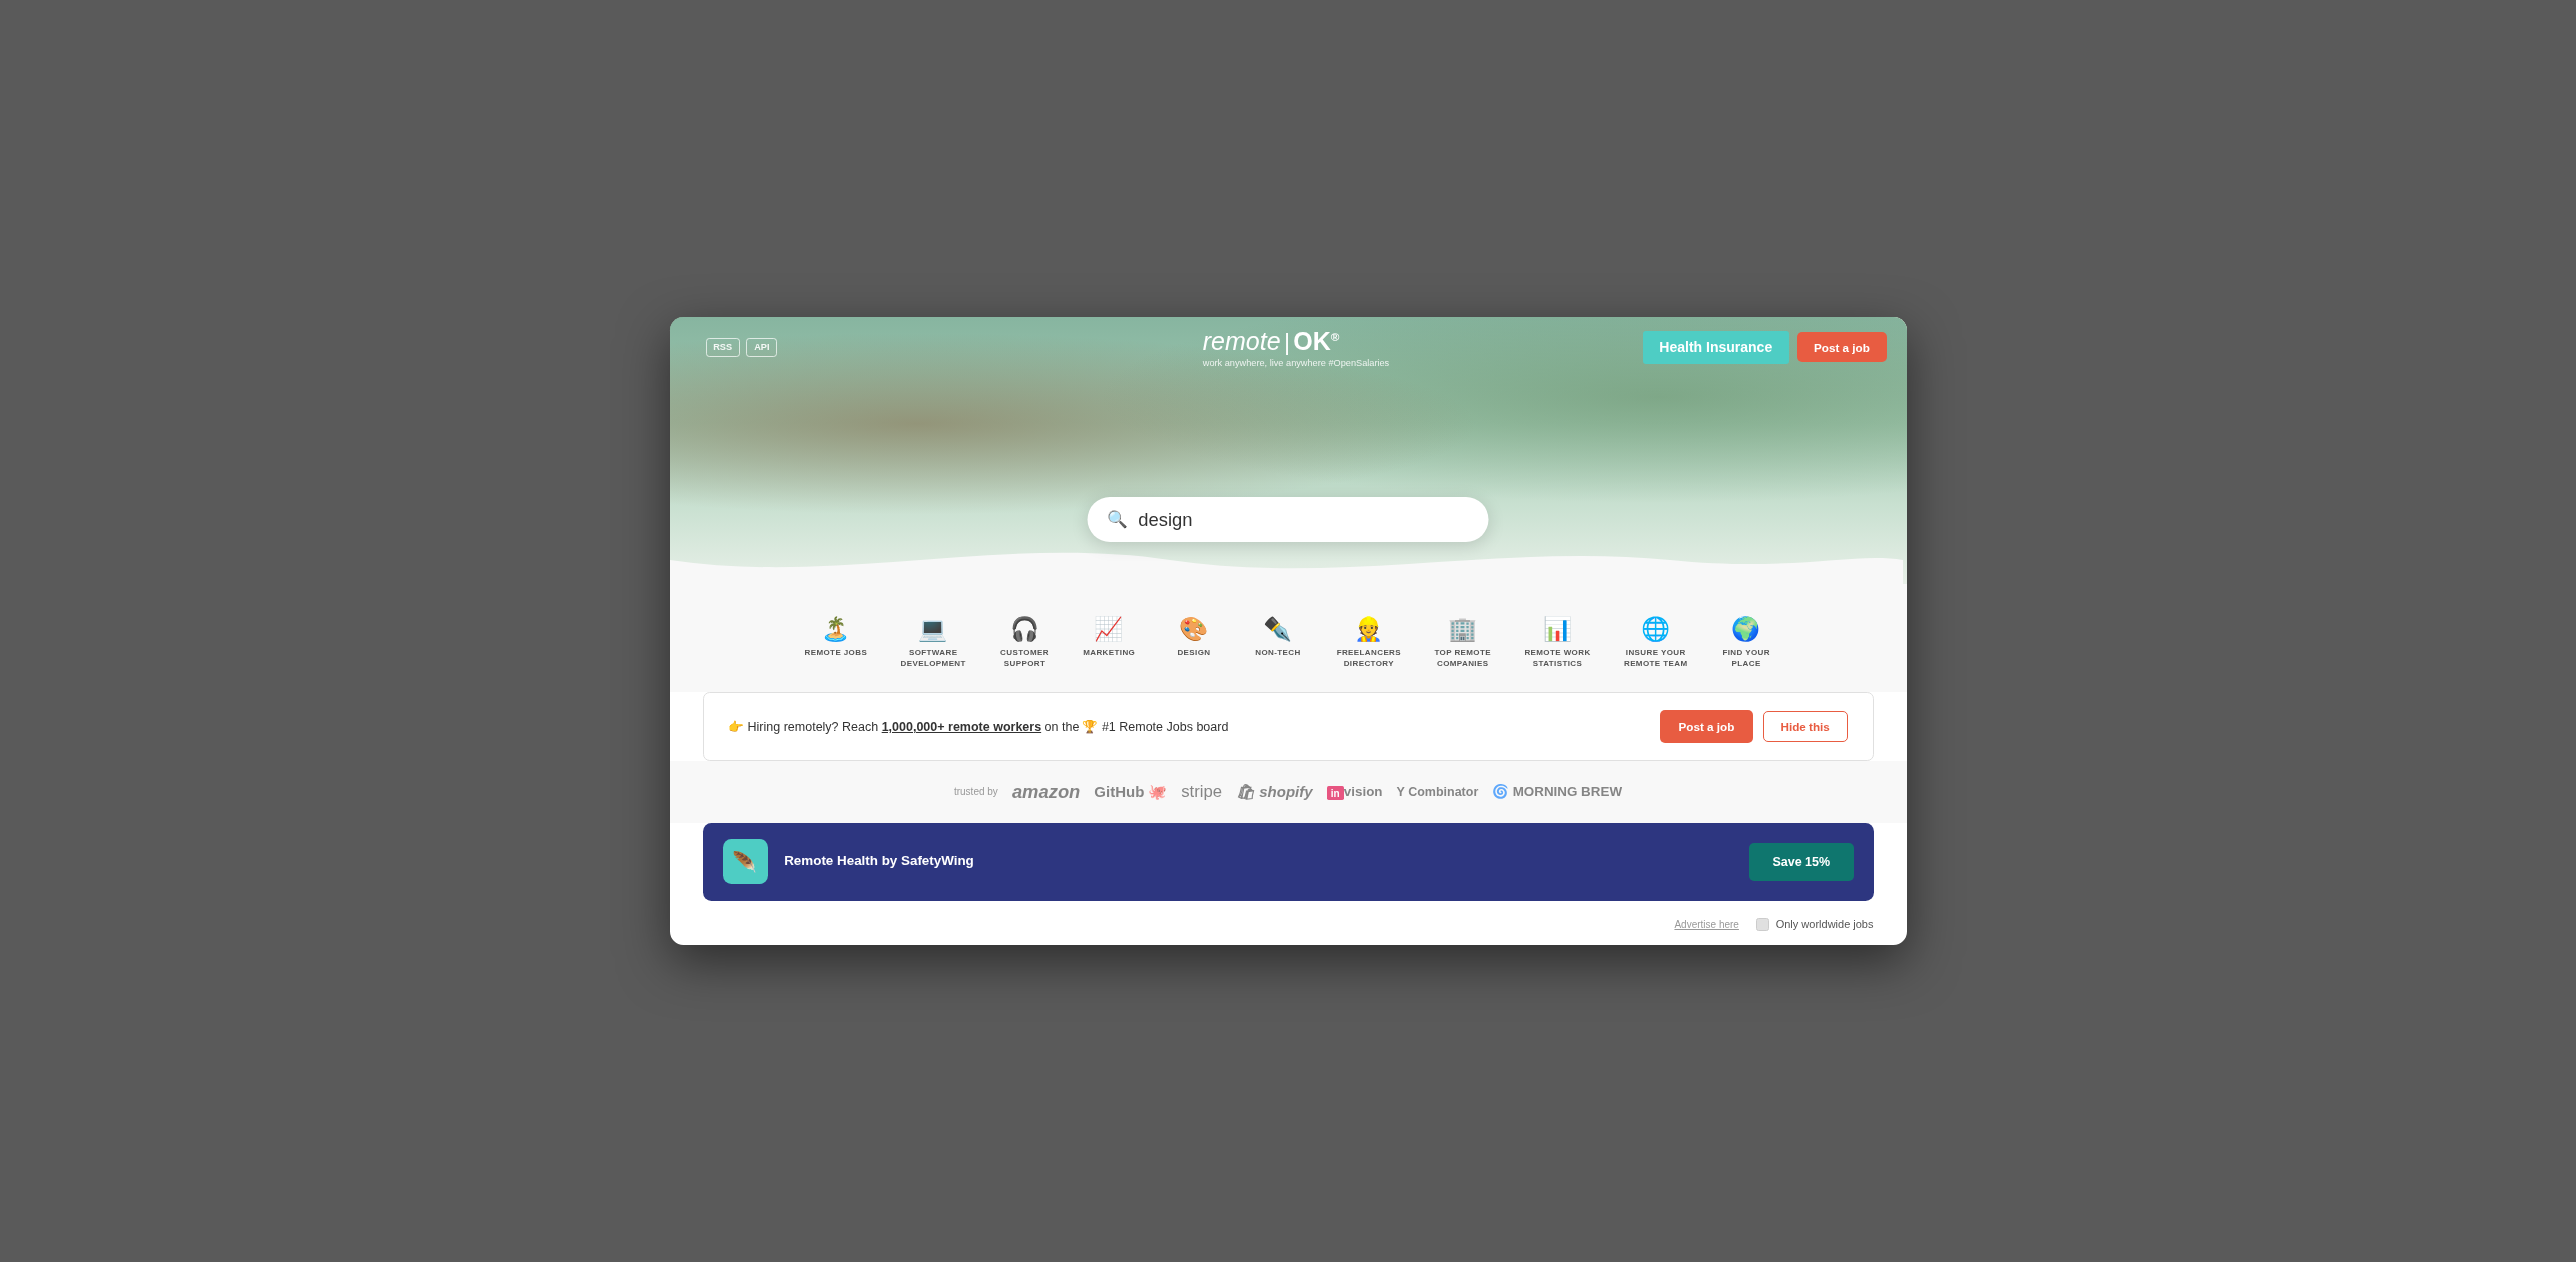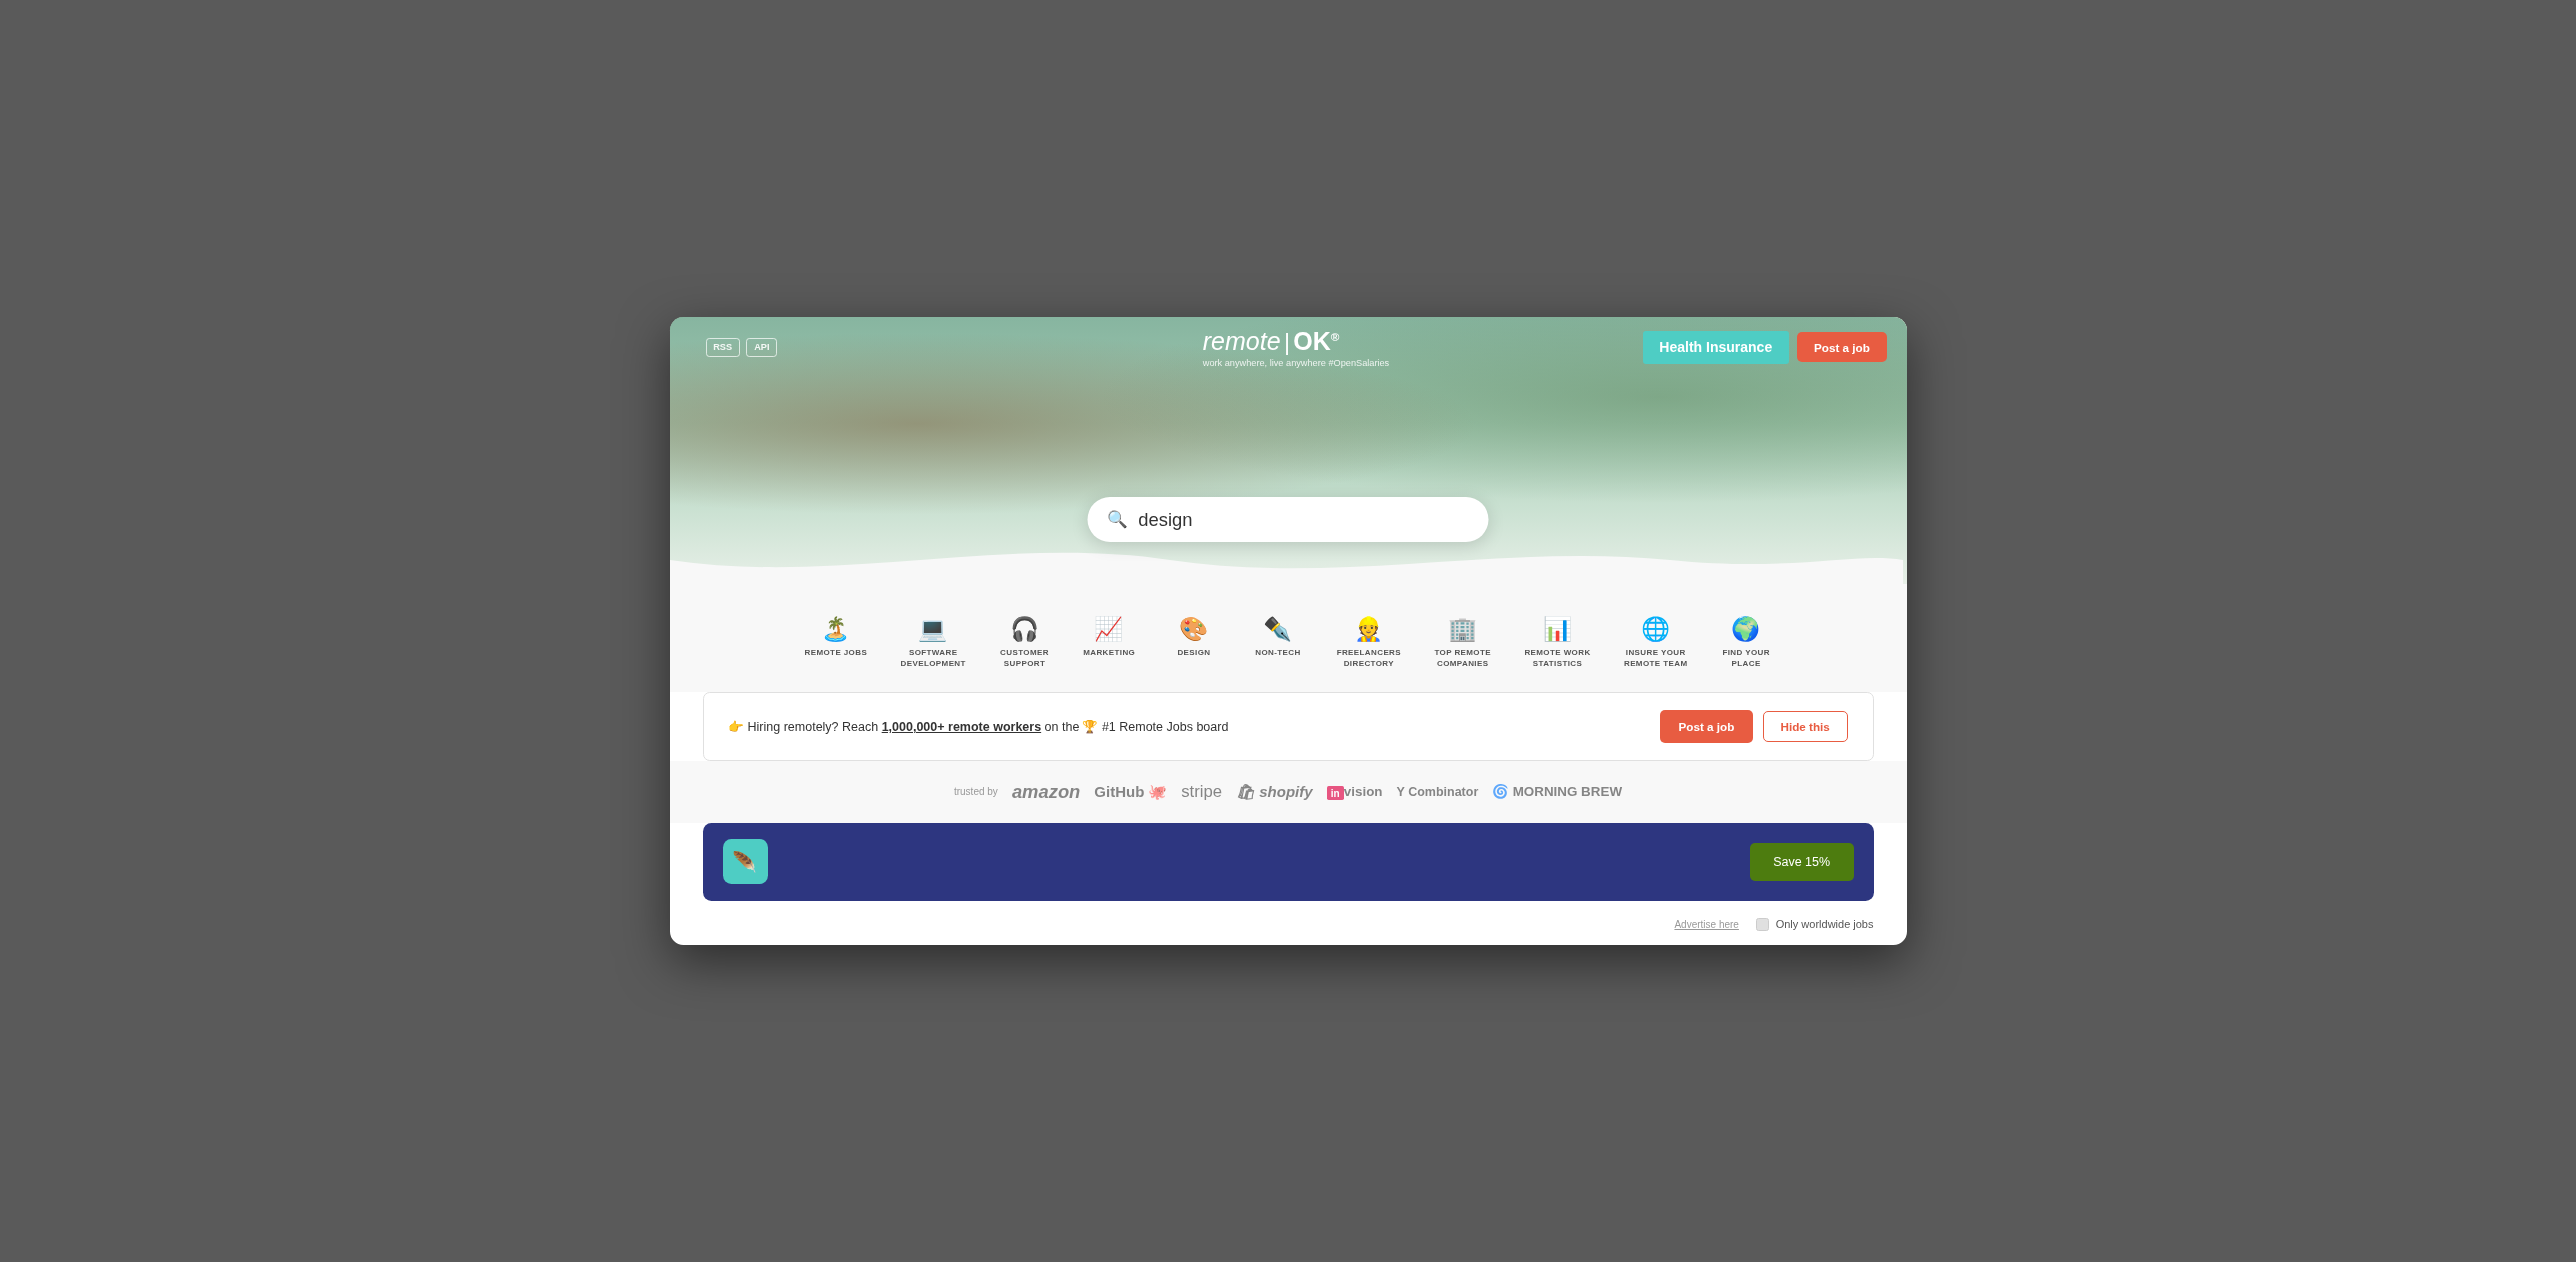--- a/index.html
+++ b/index.html
@@ -251,27 +251,27 @@
       font-size: 13.4px;
       font-weight: 700;
       margin-bottom: 3.3px;
     }
     .ad-subtitle {
       color: rgba(255,255,255,0.75);
       font-size: 11px;
       line-height: 1.4;
     }
     .btn-save {
-      background: #4d7c0f;
+      background: #0f766e;
       color: white;
       border: none;
       padding: 11.7px 23.4px;
       border-radius: 5px;
       font-size: 12.5px;
-      font-weight: 400;
+      font-weight: 700;
       cursor: pointer;
       white-space: nowrap;
     }
     
     .footer-row {
       display: flex;
       justify-content: flex-end;
       align-items: center;
       padding: 3.3px 33px 13.4px;
       gap: 16.7px;
@@ -403,20 +403,21 @@
     <span class="trusted-logo invision"><span style="background:#e0114f;color:white;padding:1.7px 4.2px;font-size:10px;font-weight:700;border-radius:1.7px;">in</span>vision</span>
     <span class="trusted-logo ycombinator">Y Combinator</span>
     <span class="trusted-logo morningbrew">🌀 MORNING BREW</span>
   </div>
 
   <div class="ad-banner">
     <div class="ad-logo">
       <span>🪶</span>
     </div>
     <div class="ad-content">
+      <div class="ad-title">Remote Health by SafetyWing</div>
     </div>
     <button class="btn-save">Save 15%</button>
   </div>
 
   <div class="footer-row">
     <span class="advertise-link">Advertise here</span>
     <div class="worldwide-row">
       <div class="checkbox-wrap"></div>
       <span class="worldwide-label">Only worldwide jobs</span>
     </div>

